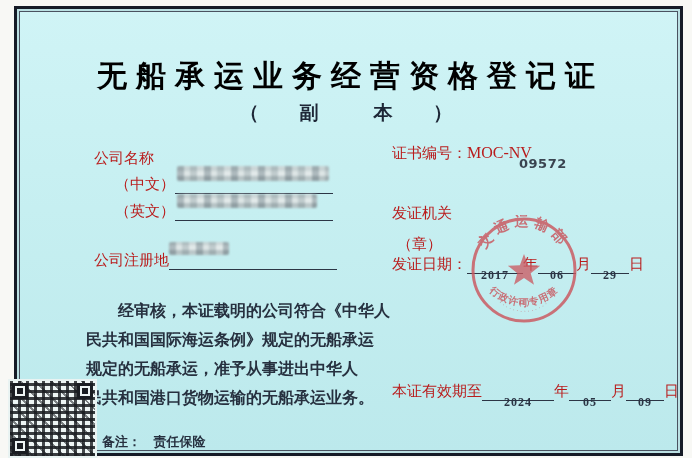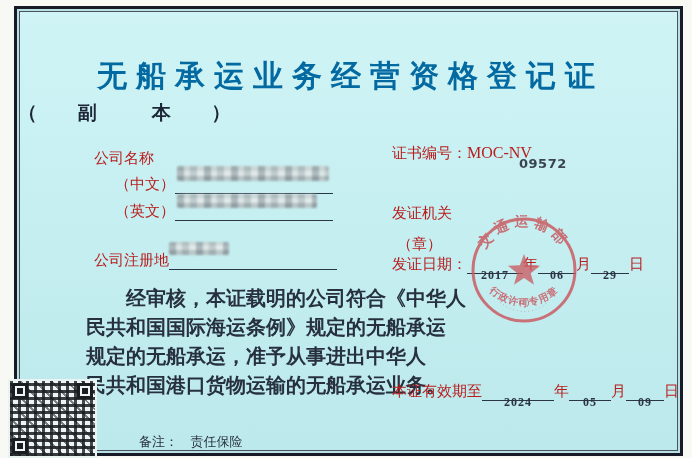--- a/index.html
+++ b/index.html
@@ -11,24 +11,24 @@
   }
   .frame{
     position:absolute;left:14px;top:6px;right:9px;bottom:2px;
     border:3px solid #161b27;
     background:linear-gradient(180deg,#d0f4f6 0%,#c6eff1 45%,#bce9ec 100%);
     box-shadow:inset 0 0 0 2px rgba(200,240,242,.9), inset 0 0 0 3px #4a5260;
   }
   .title{
     position:absolute;left:0;right:0;top:56px;text-align:center;
     font-size:30px;font-weight:700;letter-spacing:9px;padding-left:9px;
-    color:#0369a1;
+    color:#000000;
   }
   .subtitle{
-    position:absolute;left:0;right:0;top:100px;text-align:left;
+    position:absolute;left:0;right:0;top:100px;text-align:center;
     font-size:19px;font-weight:700;letter-spacing:18px;padding-left:18px;
     color:#1d2636;
   }
   .lbl{font-size:15px;font-weight:400;color:#b91c1c;}
   .abs{position:absolute;white-space:nowrap;}
   .blank{
     display:inline-block;position:relative;height:15px;vertical-align:bottom;
     border-bottom:1.5px solid #2c3545;
   }
   .blank .val{
@@ -38,30 +38,30 @@
   }
   .mosaic{
     position:absolute;border-radius:2px;opacity:.9;
     background:
       repeating-linear-gradient(90deg,#b6bec2 0 7px,#eef1f1 7px 13px,#ccd3d5 13px 20px,#f4f6f6 20px 27px),
       repeating-linear-gradient(0deg,#c3cacc 0 5px,#f0f2f2 5px 10px,#d6dcdd 10px 16px);
     background-blend-mode:multiply;
     filter:blur(1.1px);
   }
   .para{
-    position:absolute;left:86px;top:284px;width:278px;
-    font-size:20px;line-height:29px;font-weight:700;color:#26303f;
+    position:absolute;left:86px;top:296px;width:278px;
+    font-size:16px;line-height:29px;font-weight:700;color:#26303f;
   }
   .para .line{white-space:nowrap;}
   .para .indent{text-indent:2em;}
   .stamp-no{
     font-family:"DejaVu Sans","Liberation Sans",sans-serif;
     font-size:13px;font-weight:700;color:#3a4450;letter-spacing:.5px;
   }
-  .remark{font-size:13px;font-weight:400;color:#26303f;margin-left:37px;}
+  .remark{font-size:13px;font-weight:700;color:#26303f;}
   
   .qr{
     position:absolute;left:10px;top:381px;width:85px;height:75px;
     background-color:#edf5f4;
     background-image:
       repeating-linear-gradient(0deg,rgba(25,28,32,.85) 0 3px,transparent 3px 7px),
       repeating-linear-gradient(90deg,rgba(25,28,32,.8) 0 3px,transparent 3px 8px),
       repeating-linear-gradient(45deg,transparent 0 4px,rgba(30,33,38,.55) 4px 6px,transparent 6px 11px);
     filter:blur(.4px);
     outline:2px solid #e9f3f2;

